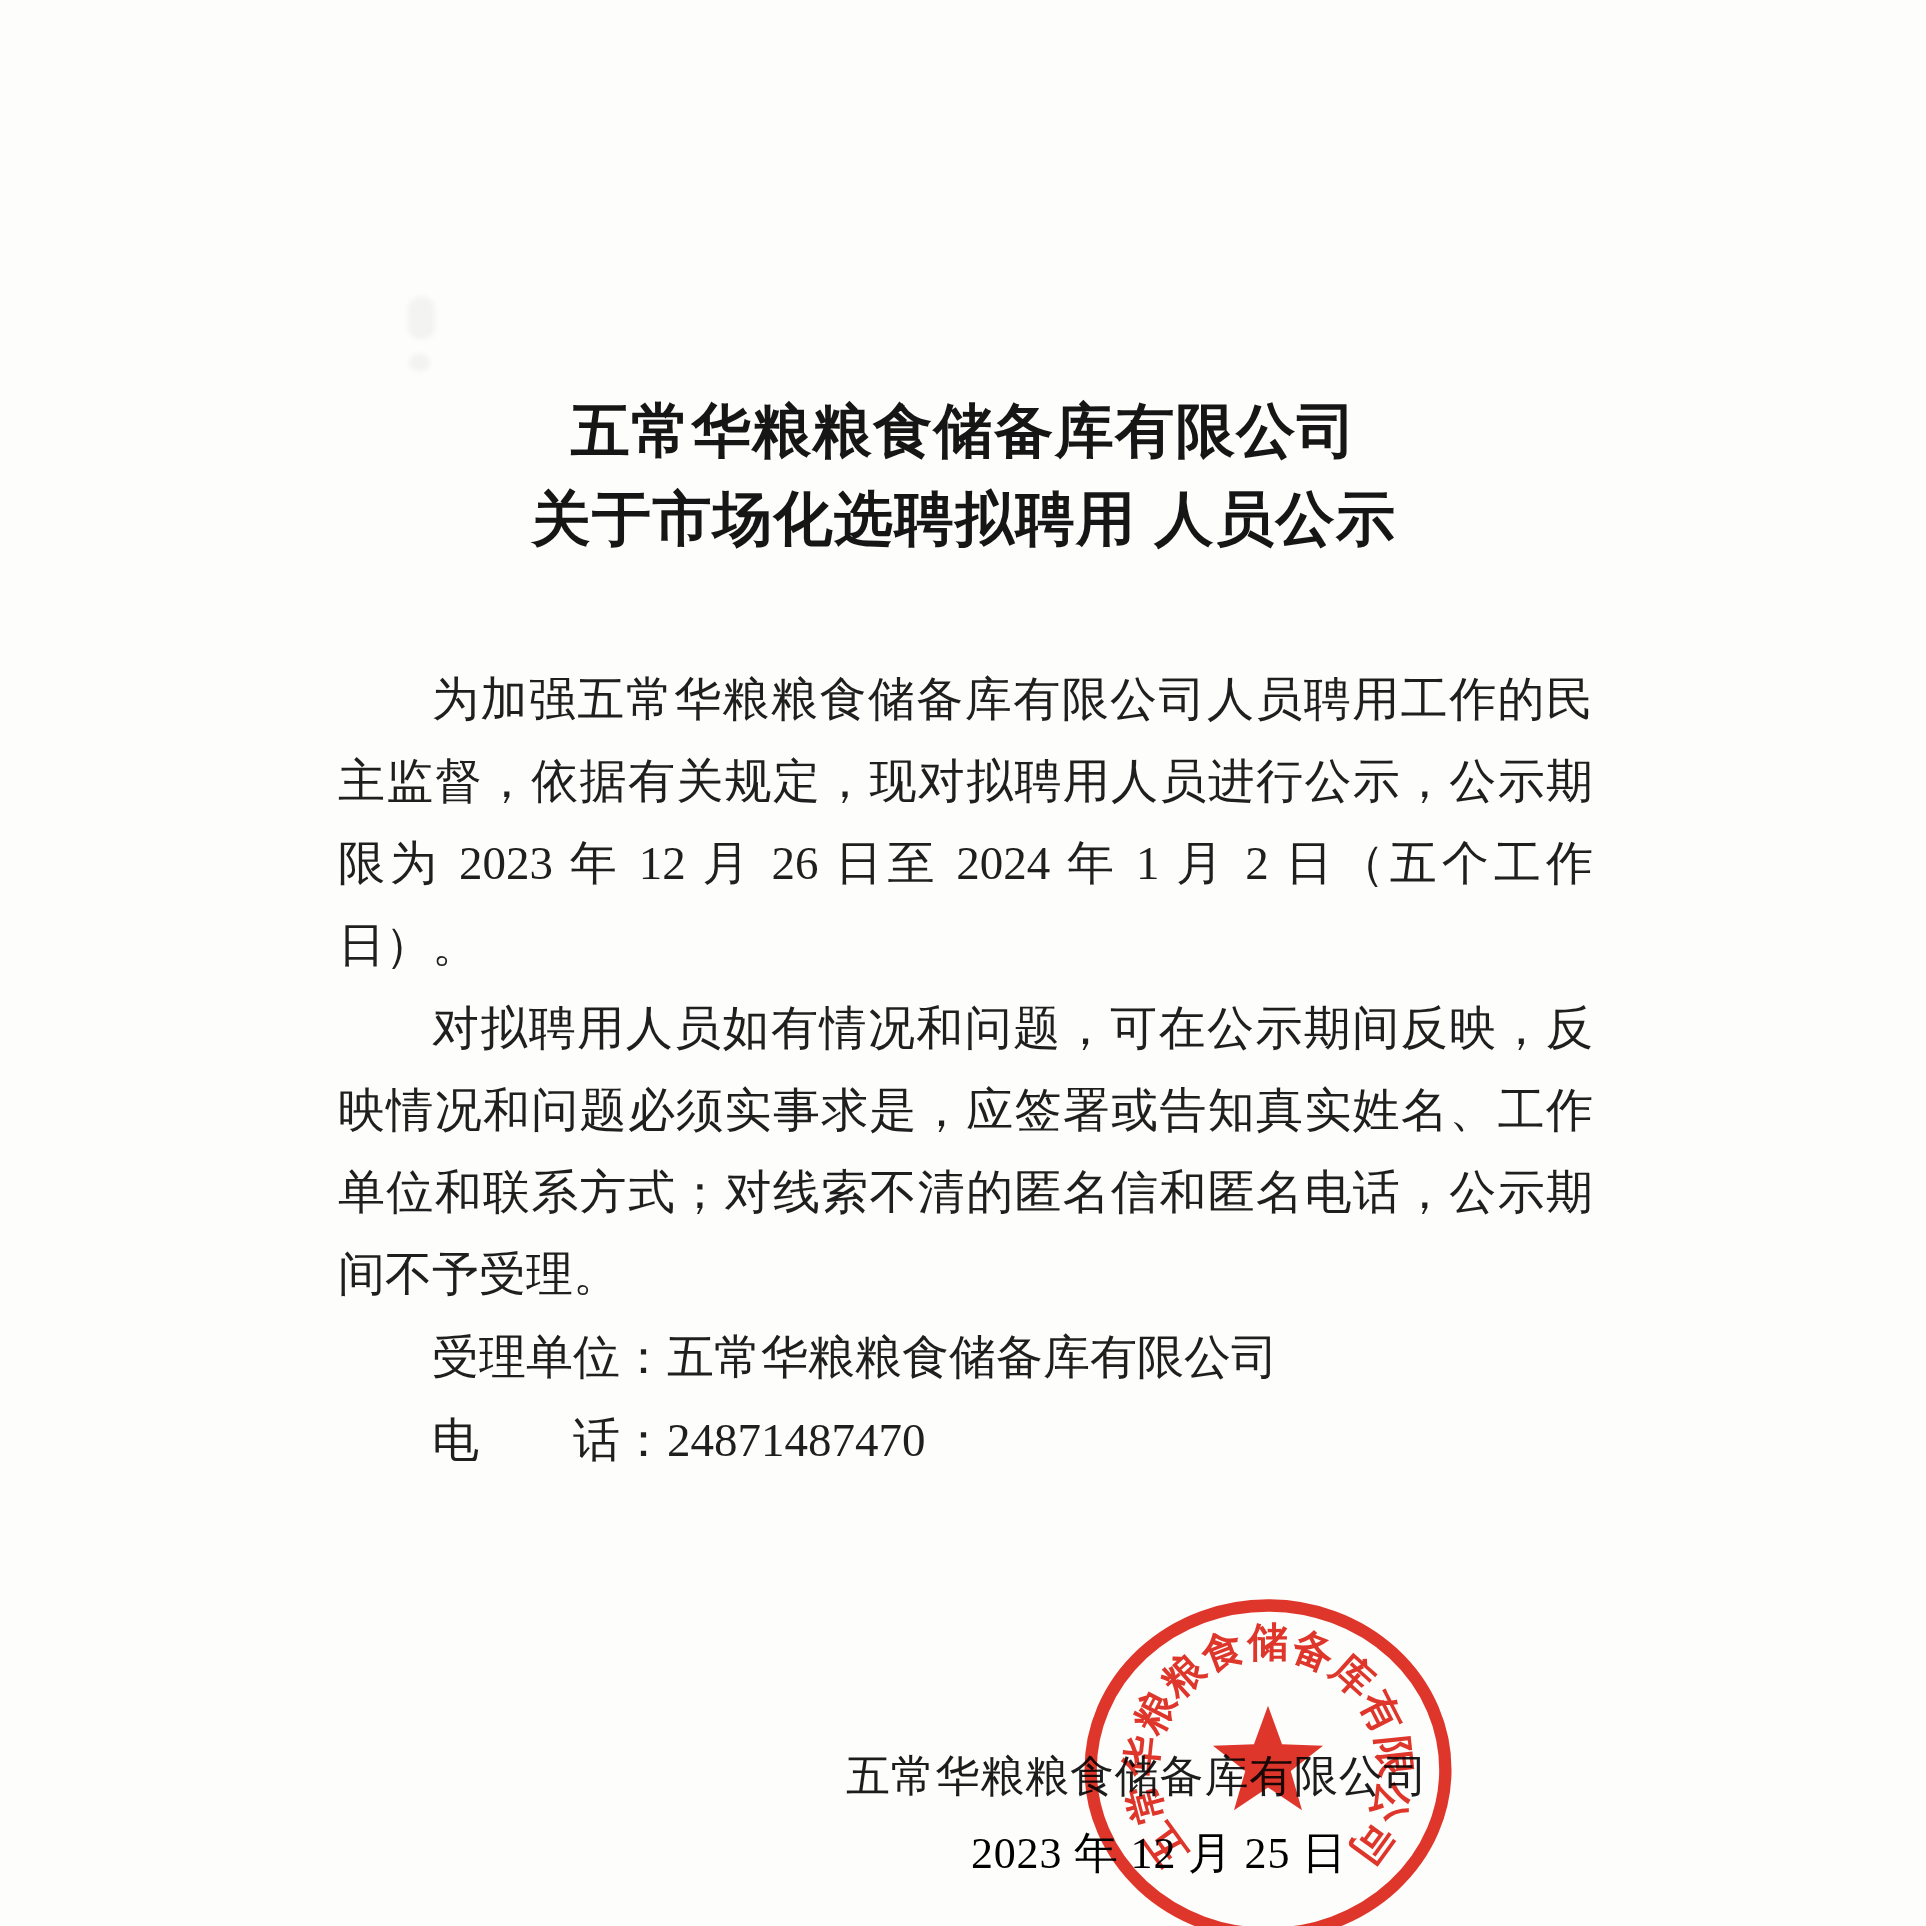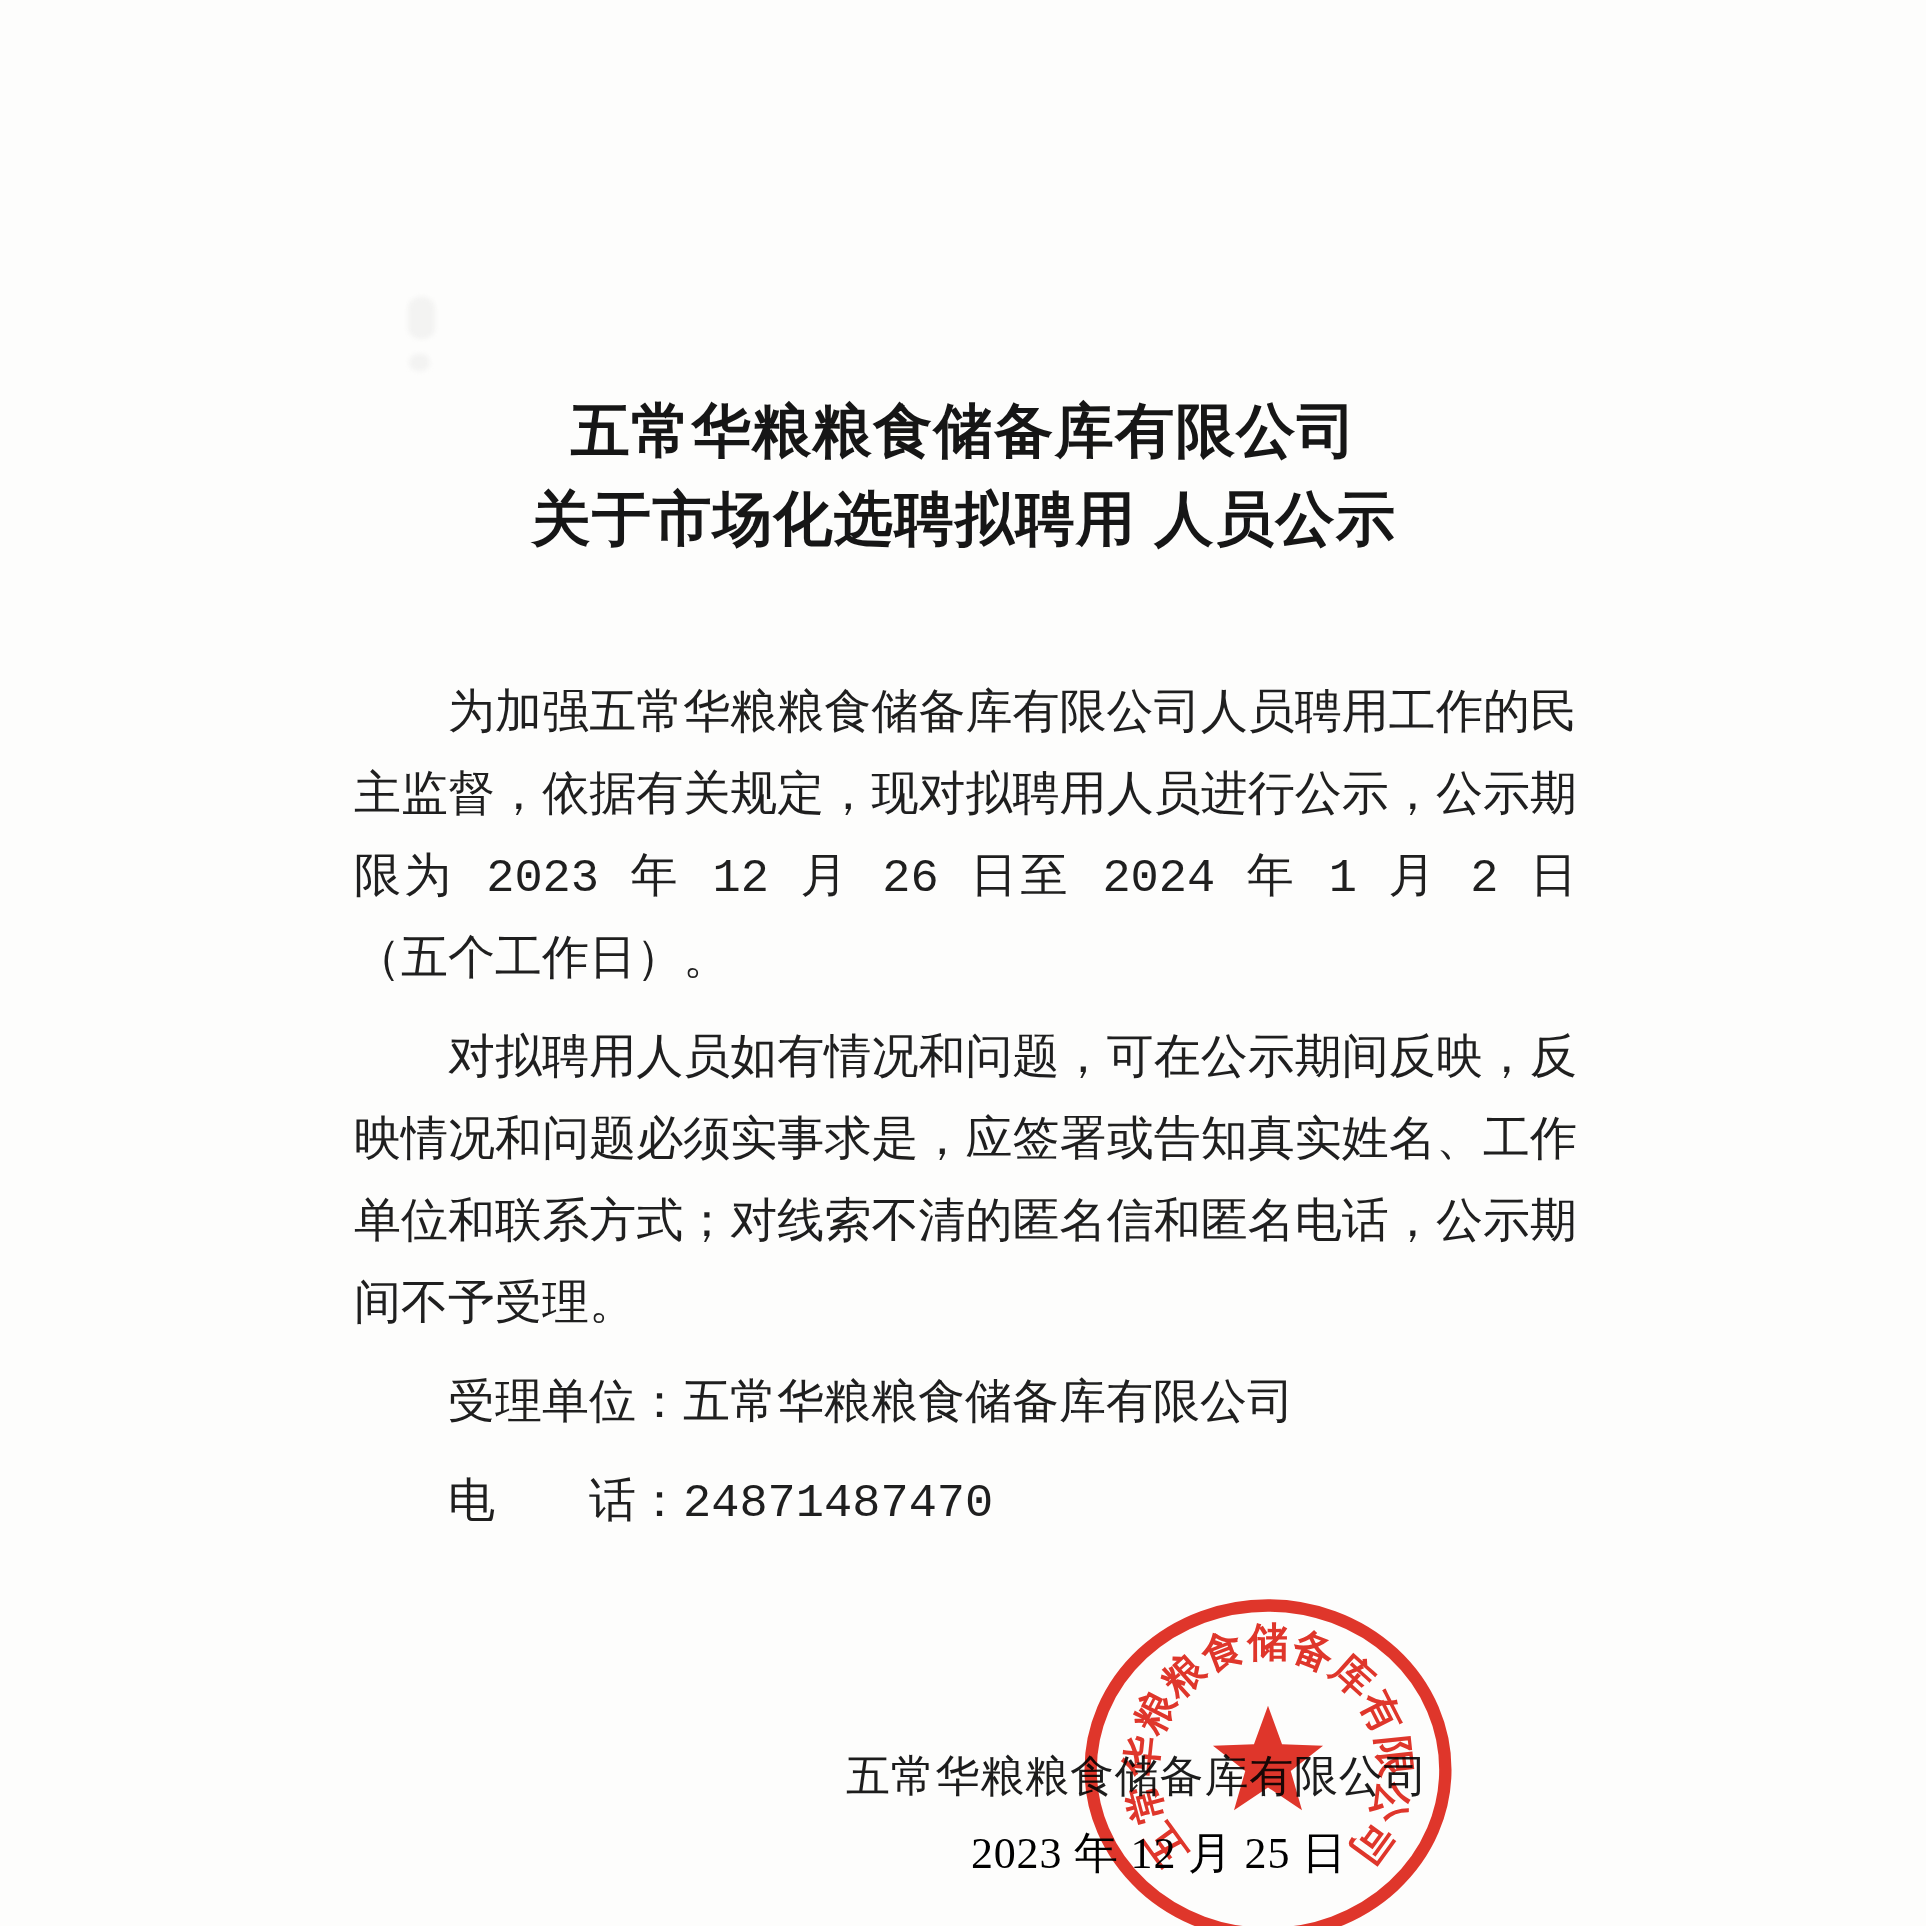--- a/index.html
+++ b/index.html
@@ -31,23 +31,22 @@
   }
 
   .body-block{
     position:absolute;
     left:337px;top:657px;width:1257px;
     font-size:47px;
     line-height:82px;
     text-align:justify;
   }
   .body-block p{
-    margin:17px;
+    margin:1px;
     text-indent:94px;
-    font-family:Liberation Mono, monospace;
   }
   .contact-line{
     text-align:left;
   }
 
   .sig-company{
     position:absolute;
     left:846px;top:1746px;
     font-size:44px;line-height:62px;
     letter-spacing:0.8px;

